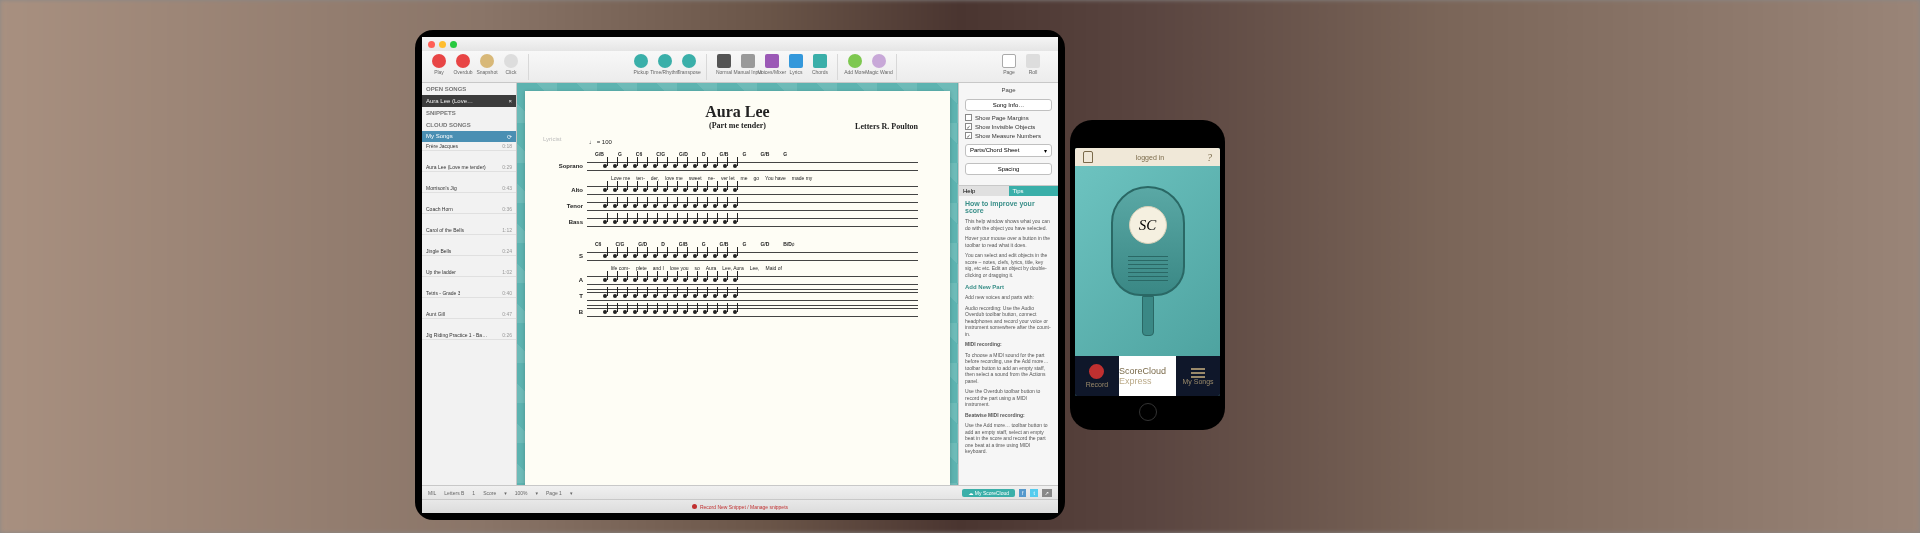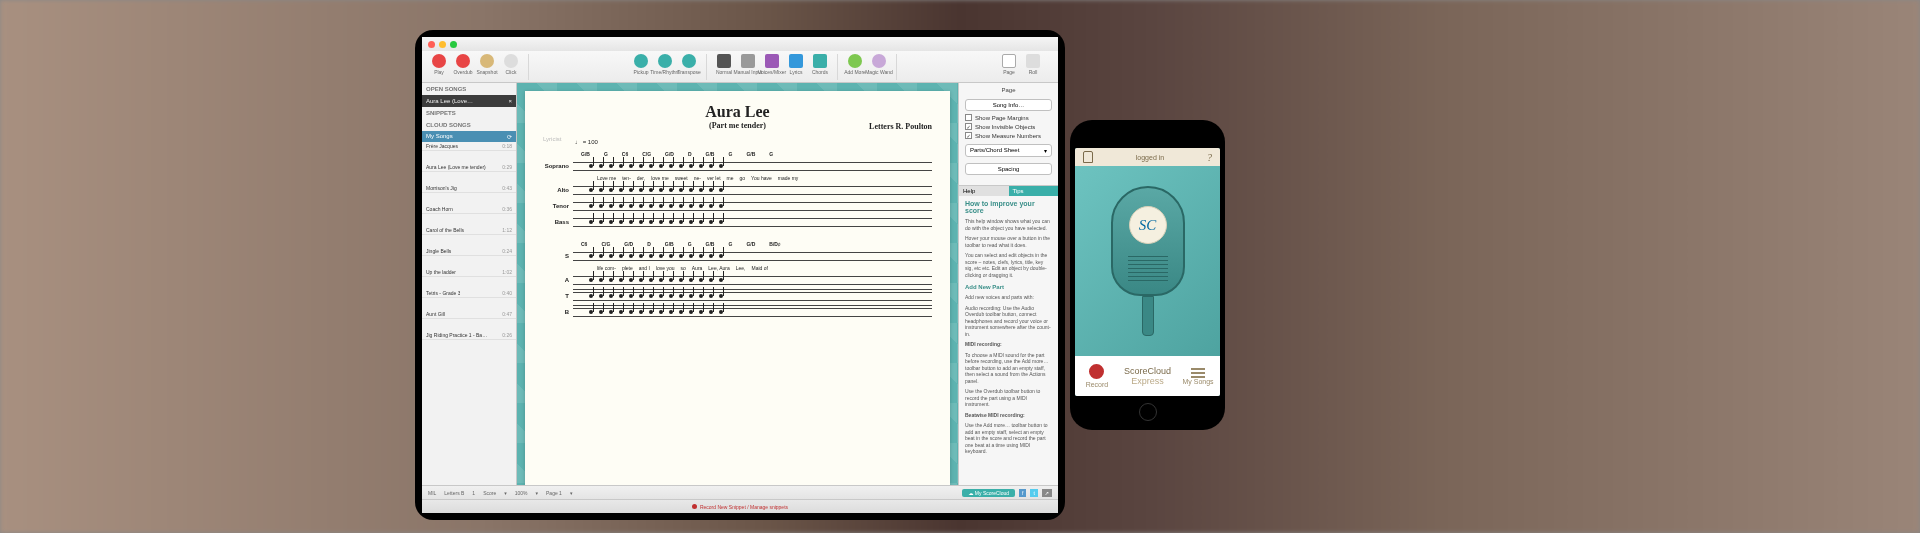--- a/index.html
+++ b/index.html
@@ -36,21 +36,21 @@
 .sidebar-header { font-size: 6px; color: #777; padding: 3px 4px; text-transform: uppercase; font-weight: bold; }
 .sidebar-tab { background: #3c3c3c; color: #eee; font-size: 6px; padding: 3px 4px; display: flex; justify-content: space-between; }
 .my-songs-header { background: #4a8fb3; color: white; font-size: 6px; padding: 2px 4px; display: flex; justify-content: space-between; }
 .song-list { flex: 1; overflow: hidden; }
 .song-item { display: flex; justify-content: space-between; padding: 1px 4px; font-size: 5px; color: #333; border-bottom: 1px solid #e0e0e0; }
 .song-name { white-space: nowrap; overflow: hidden; text-overflow: ellipsis; max-width: 62px; }
 .song-time { color: #999; }
 .song-notation { height: 10px; background: repeating-linear-gradient(0deg, #333 0 0.5px, transparent 0.5px 2px); margin: 1px 4px; opacity: 0.3; }
 
 .score-area { flex: 1; background: #5db3b0; background-image: linear-gradient(45deg, rgba(255,255,255,0.1) 25%, transparent 25%, transparent 75%, rgba(255,255,255,0.1) 75%); background-size: 40px 40px; position: relative; overflow: hidden; padding: 8px 8px 0 8px; }
-.score-page { background: #fefdf5; width: 100%; height: 100%; padding: 12px 18px; box-shadow: 0 1px 4px rgba(0,0,0,0.2); position: relative; }
+.score-page { background: #fefdf5; width: 100%; height: 100%; padding: 12px 32px; box-shadow: 0 1px 4px rgba(0,0,0,0.2); position: relative; }
 .score-title { text-align: center; font-family: Georgia, serif; font-size: 16px; font-weight: bold; color: #222; }
 .score-subtitle { text-align: center; font-family: Georgia, serif; font-size: 8px; color: #222; font-weight: bold; }
 .score-composer { text-align: right; font-family: Georgia, serif; font-size: 8px; font-weight: bold; color: #222; margin-top: -8px; }
 .score-lyricist { position: absolute; left: 18px; top: 45px; font-size: 6px; color: #bbb; }
 .tempo { font-size: 6px; color: #222; margin-top: 8px; margin-left: 32px; }
 .chord-row { display: flex; gap: 14px; margin-left: 38px; font-size: 5px; font-weight: bold; color: #222; margin-top: 6px; }
 .staff-block { margin-top: 2px; display: flex; align-items: center; }
 .staff-label { width: 30px; font-size: 6px; font-weight: bold; color: #222; text-align: right; padding-right: 4px; }
 .staff-lines { flex: 1; height: 14px; background: repeating-linear-gradient(0deg, transparent 0 2.2px, #444 2.2px 2.7px); position: relative; }
 .notes-overlay { position: absolute; inset: 0; display: flex; align-items: center; gap: 6px; padding-left: 16px; }
@@ -80,24 +80,24 @@
 .record-dot { width: 5px; height: 5px; background: #c03030; border-radius: 50%; margin-right: 3px; }
 
 .phone { position: absolute; left: 1070px; top: 120px; width: 155px; height: 310px; background: #000; border-radius: 22px; padding: 28px 5px 34px 5px; }
 .phone-screen { width: 100%; height: 100%; background: #5db3b0; border-radius: 2px; position: relative; overflow: hidden; display: flex; flex-direction: column; }
 .phone-topbar { height: 18px; background: #f0e8d8; display: flex; align-items: center; justify-content: space-between; padding: 0 8px; font-size: 7px; color: #7a6a4a; }
 .metronome-icon { width: 10px; height: 12px; border: 1px solid #7a6a4a; border-radius: 2px 2px 0 0; }
 .help-icon { font-size: 10px; font-style: italic; font-family: Georgia, serif; color: #7a6a4a; }
 .phone-body { flex: 1; display: flex; align-items: center; justify-content: center; background: linear-gradient(135deg, #6dc3c0 0%, #4ea3a0 100%); }
 .phone-mic { width: 74px; height: 150px; position: relative; }
 .mic-head { width: 74px; height: 110px; background: linear-gradient(180deg, #5aa8a5, #3a8885); border-radius: 38px 38px 30px 30px; border: 2px solid #2a6865; position: relative; }
-.mic-badge { position: absolute; top: 18px; left: 50%; transform: translateX(-50%); width: 38px; height: 38px; background: #f5f0e0; border-radius: 50%; display: flex; align-items: center; justify-content: center; font-family: Georgia, serif; font-style: italic; font-size: 15px; color: #0369a1; border: 1px solid #d8d0b8; }
+.mic-badge { position: absolute; top: 18px; left: 50%; transform: translateX(-50%); width: 38px; height: 38px; background: #f5f0e0; border-radius: 50%; display: flex; align-items: center; justify-content: center; font-family: Georgia, serif; font-style: italic; font-size: 15px; color: #000000; border: 1px solid #d8d0b8; }
 .mic-grille { position: absolute; bottom: 10px; left: 50%; transform: translateX(-50%); width: 40px; height: 30px; background: repeating-linear-gradient(0deg, transparent 0 3px, #2a6865 3px 4px); }
 .mic-stand { position: absolute; bottom: 0; left: 50%; transform: translateX(-50%); width: 12px; height: 40px; background: #3a8885; border: 1px solid #2a6865; border-radius: 0 0 4px 4px; }
-.phone-bottombar { height: 40px; background: #ffffff; display: flex; text-align: center; }
+.phone-bottombar { height: 40px; background: #0f172a; display: flex; }
 .phone-nav { flex: 1; display: flex; flex-direction: column; align-items: center; justify-content: center; font-size: 7px; color: #9a8a6a; }
 .phone-nav.center { flex: 1.3; background: #fff; }
 .phone-nav-icon { width: 15px; height: 15px; border-radius: 50%; margin-bottom: 2px; }
 .record-circle { border: 2px solid #c03030; background: #c03030; }
 .hamburger { display: flex; flex-direction: column; gap: 2px; width: 14px; }
 .hamburger span { height: 2px; background: #9a8a6a; }
 .phone-app-name { font-size: 9px; color: #7a6a4a; }
 .phone-app-suffix { color: #bbaa88; }
 .phone-home { position: absolute; bottom: 9px; left: 50%; transform: translateX(-50%); width: 18px; height: 18px; border: 1px solid #333; border-radius: 50%; }
 </style>

